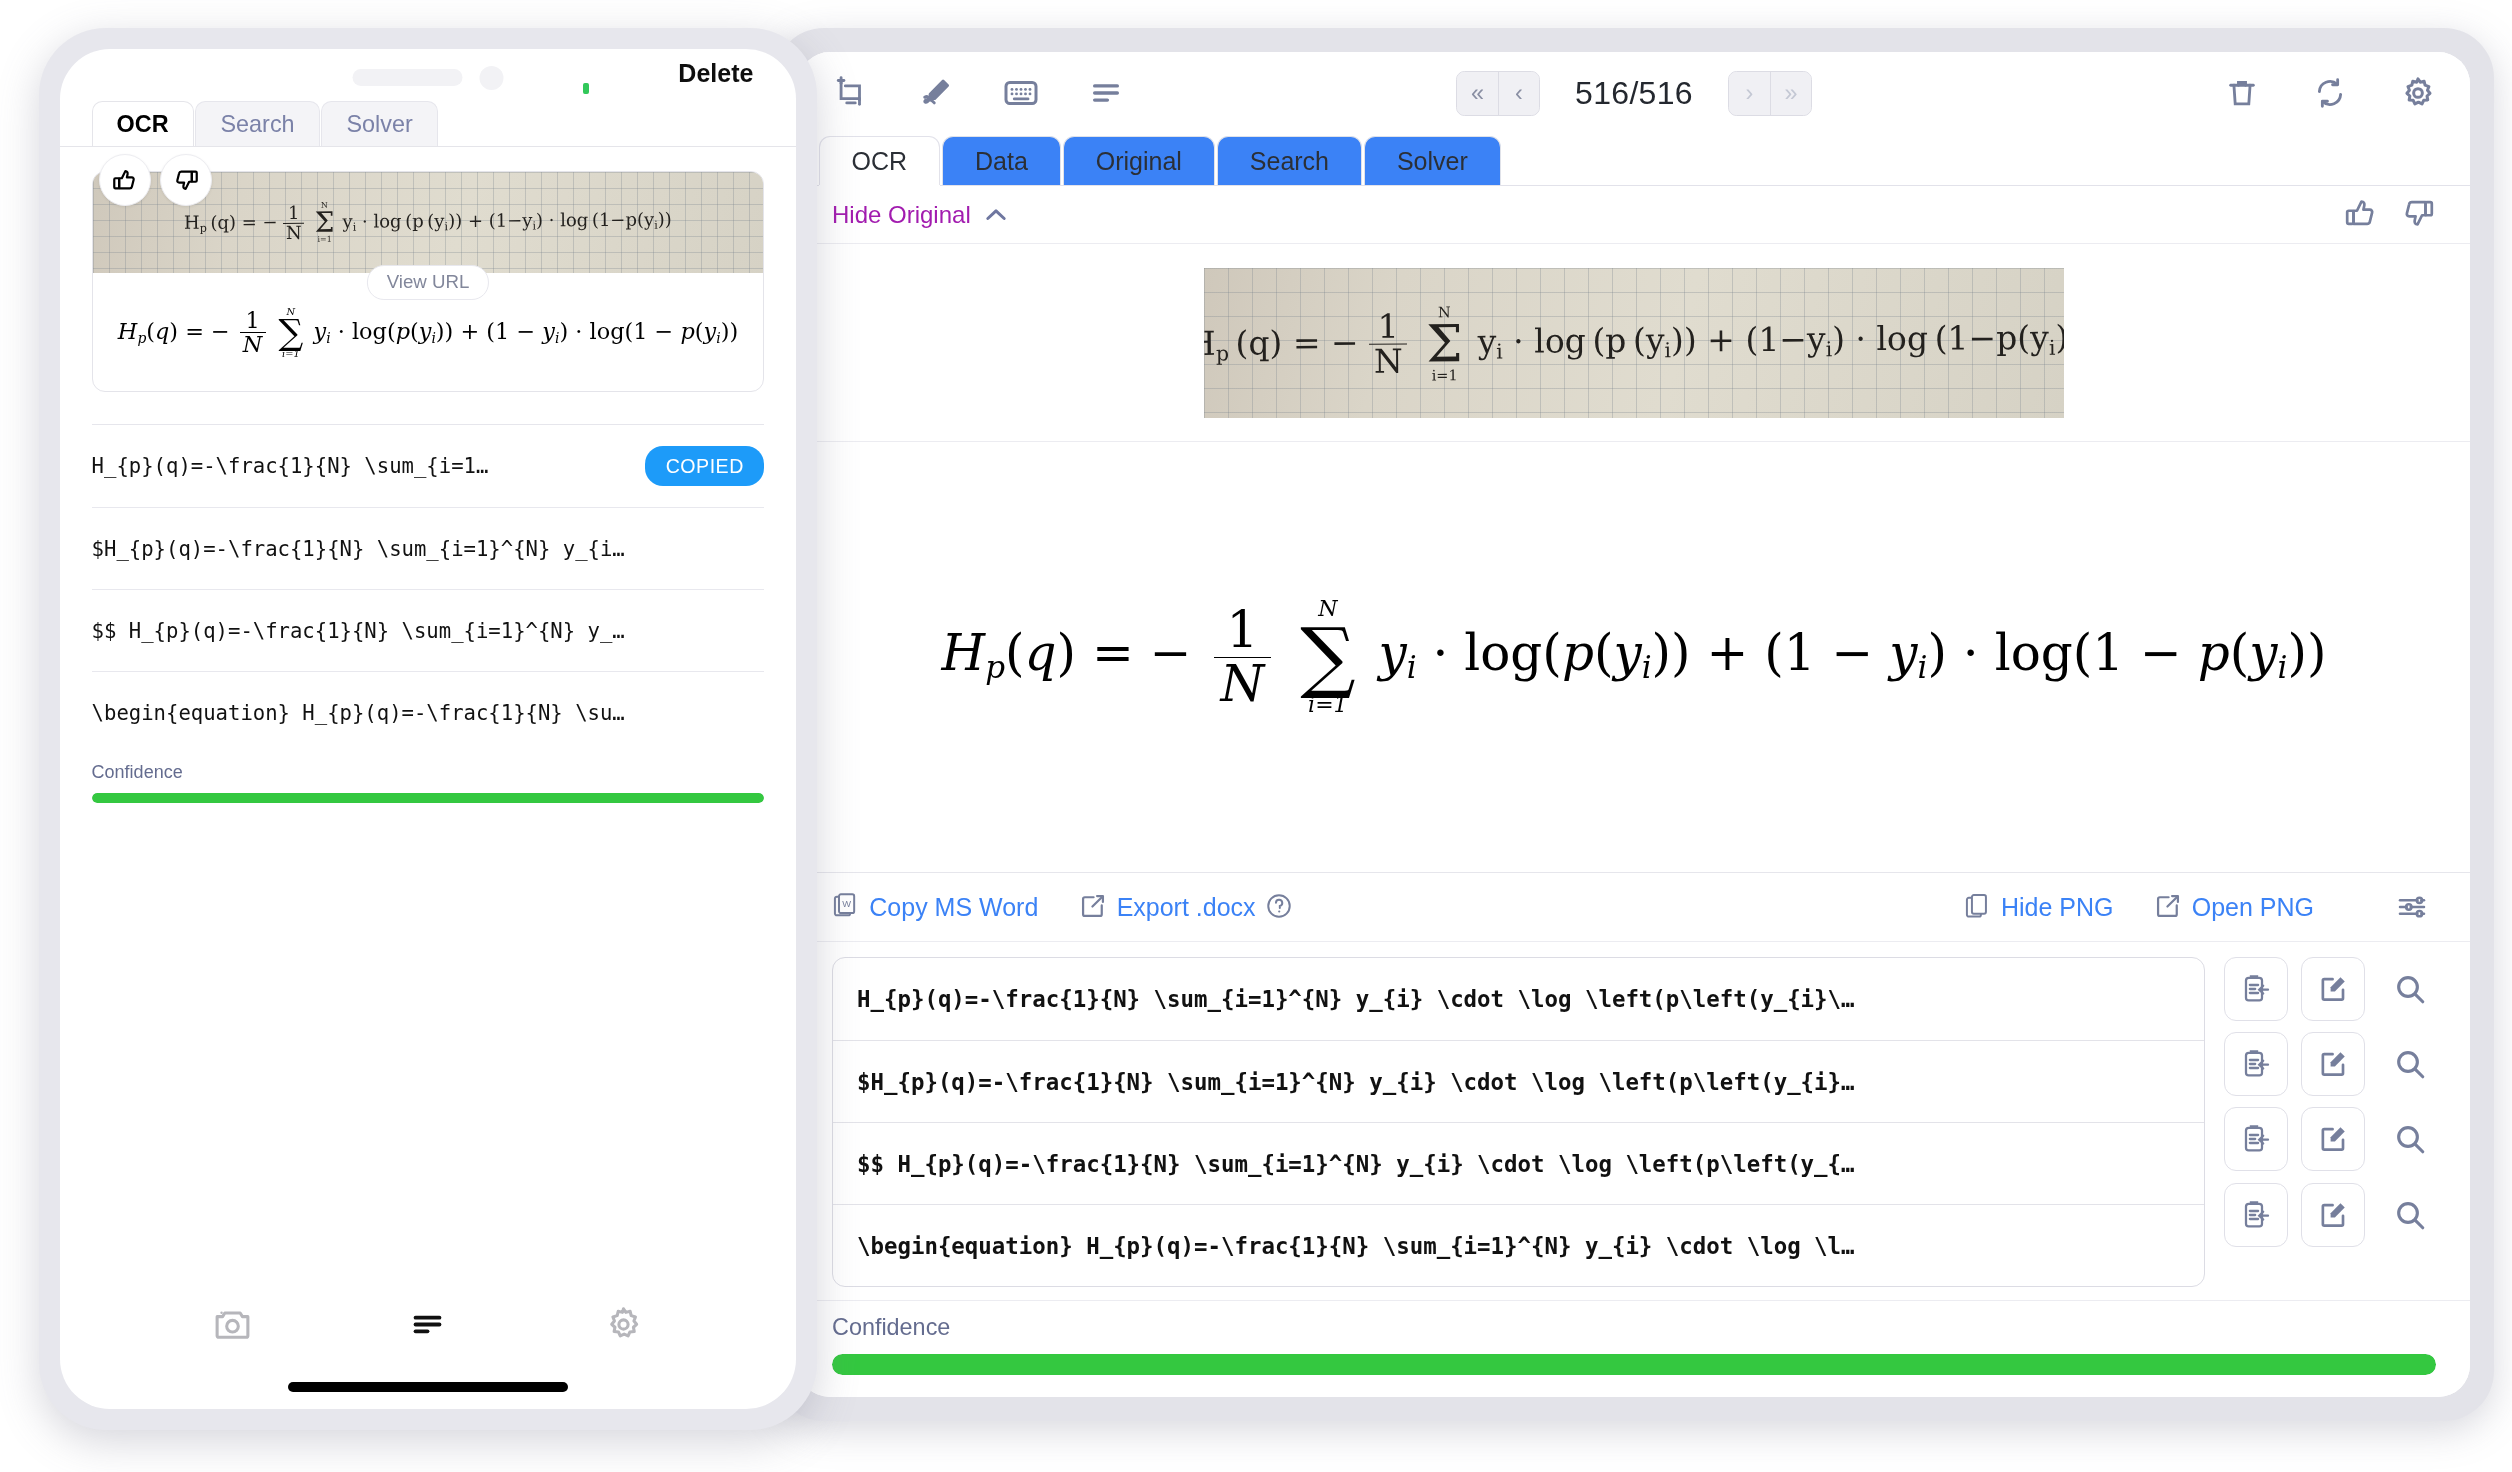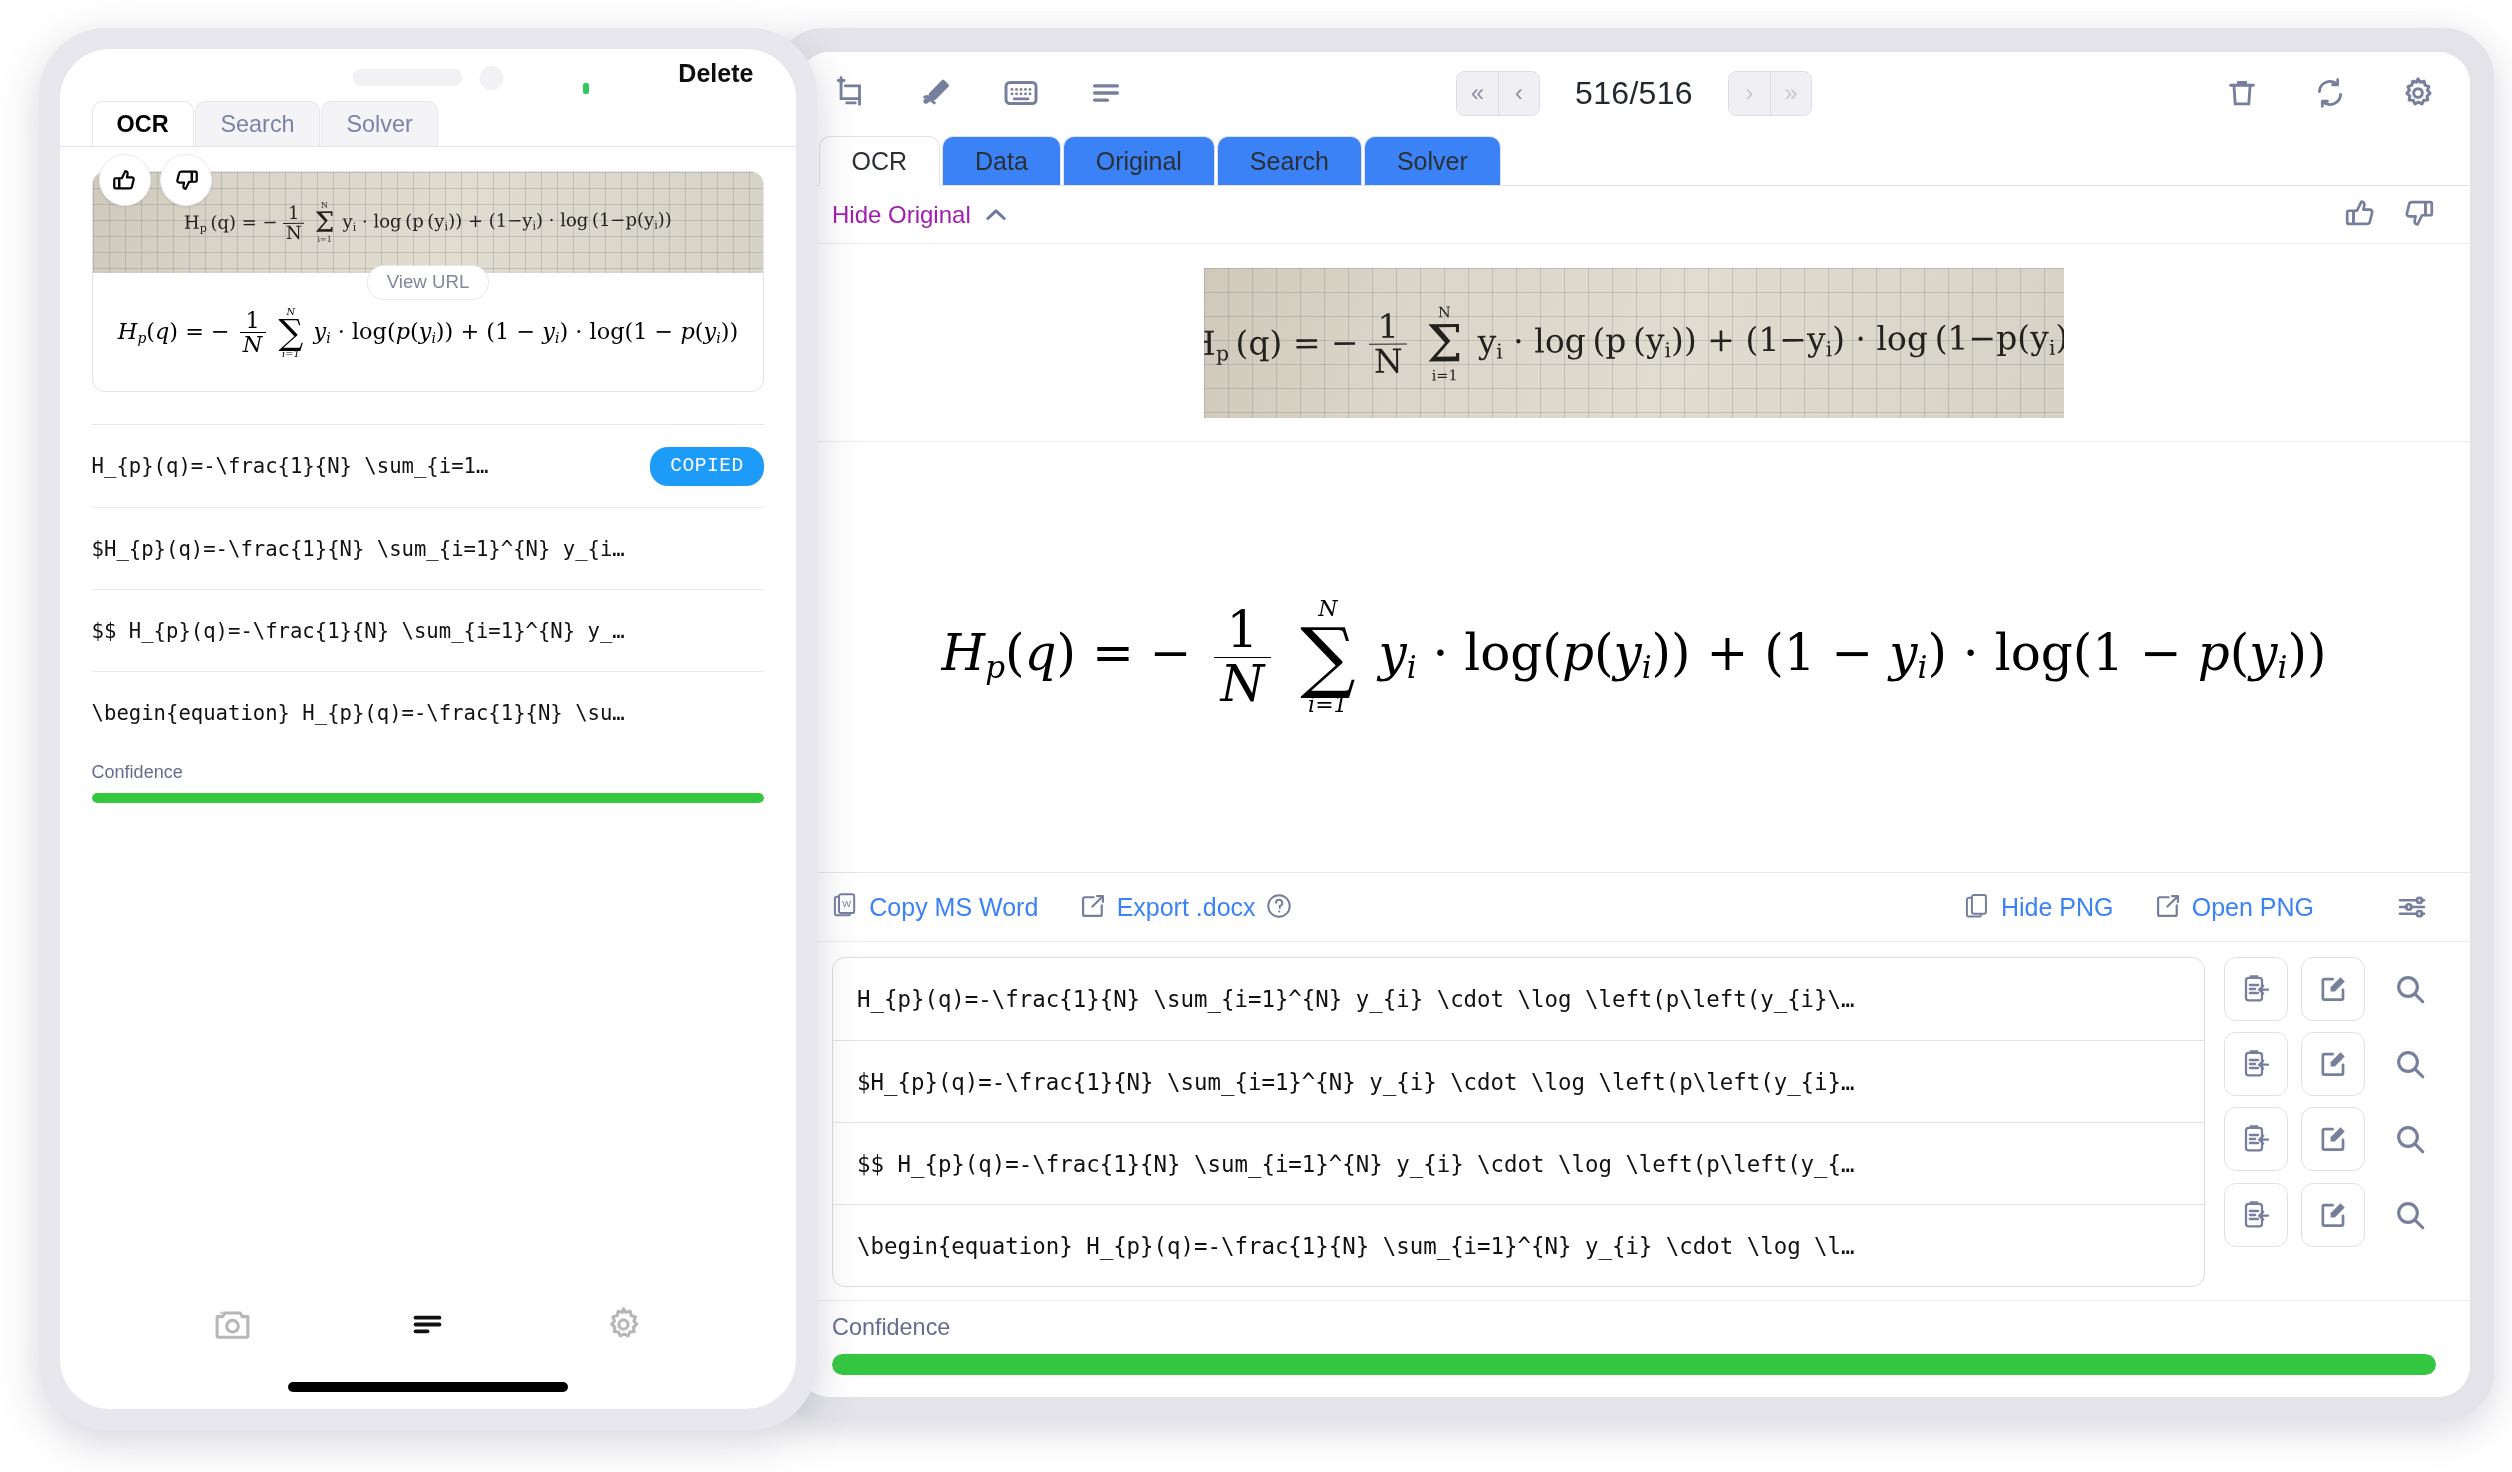--- a/index.html
+++ b/index.html
@@ -170,20 +170,21 @@
     padding: 15px 28px 13px 34px;
     display: flex; gap: 18.7px;
     background: #fff;
   }
   .latex-col {
     flex: 1 1 auto;
     border: 0.9px solid #dcdce4;
     border-radius: 13px;
     background: #fff;
     overflow: hidden;
+    font-weight: bold;
   }
   .latex-row {
     height: 82px; display: flex; align-items: center;
     padding: 0 24px;
     font-family: "DejaVu Sans Mono", monospace;
     font-size: 22.4px; color: #111;
     white-space: nowrap; overflow: hidden;
     cursor: text;
   }
   .latex-row + .latex-row { border-top: 0.9px solid #e3e3e9; }
@@ -315,21 +316,21 @@
     font-family: "DejaVu Sans Mono", monospace;
     font-size: 20.6px; color: #111;
     white-space: nowrap; overflow: hidden;
     cursor: pointer;
   }
   .p-latex-row + .p-latex-row { border-top: 0.9px solid #e8e8ee; }
   .p-latex-row .txt { overflow: hidden; text-overflow: clip; }
   .copied {
     margin-left: auto;
     background: #1d9bf9; color: #fff;
-    font-family: Liberation Mono, monospace;
+    font-family: Liberation Sans, sans-serif;
     font-size: 19.6px; letter-spacing: 0.5px;
     padding: 8.4px 20.6px; border-radius: 18px;
     flex: 0 0 auto;
   }
   .p-conf { padding: 9.3px 32px 0 32px; flex: 0 0 auto; }
   .p-conf-label { font-size: 18px; color: #646c8f; margin-bottom: 9.3px; }
   .p-conf-track { height: 10.3px; border-radius: 5.6px; background: #e9e9ef; overflow: hidden; }
   .p-conf-fill { height: 100%; border-radius: 5.6px; background: #34c840; }
 
   .p-spacer { flex: 1 1 auto; }

